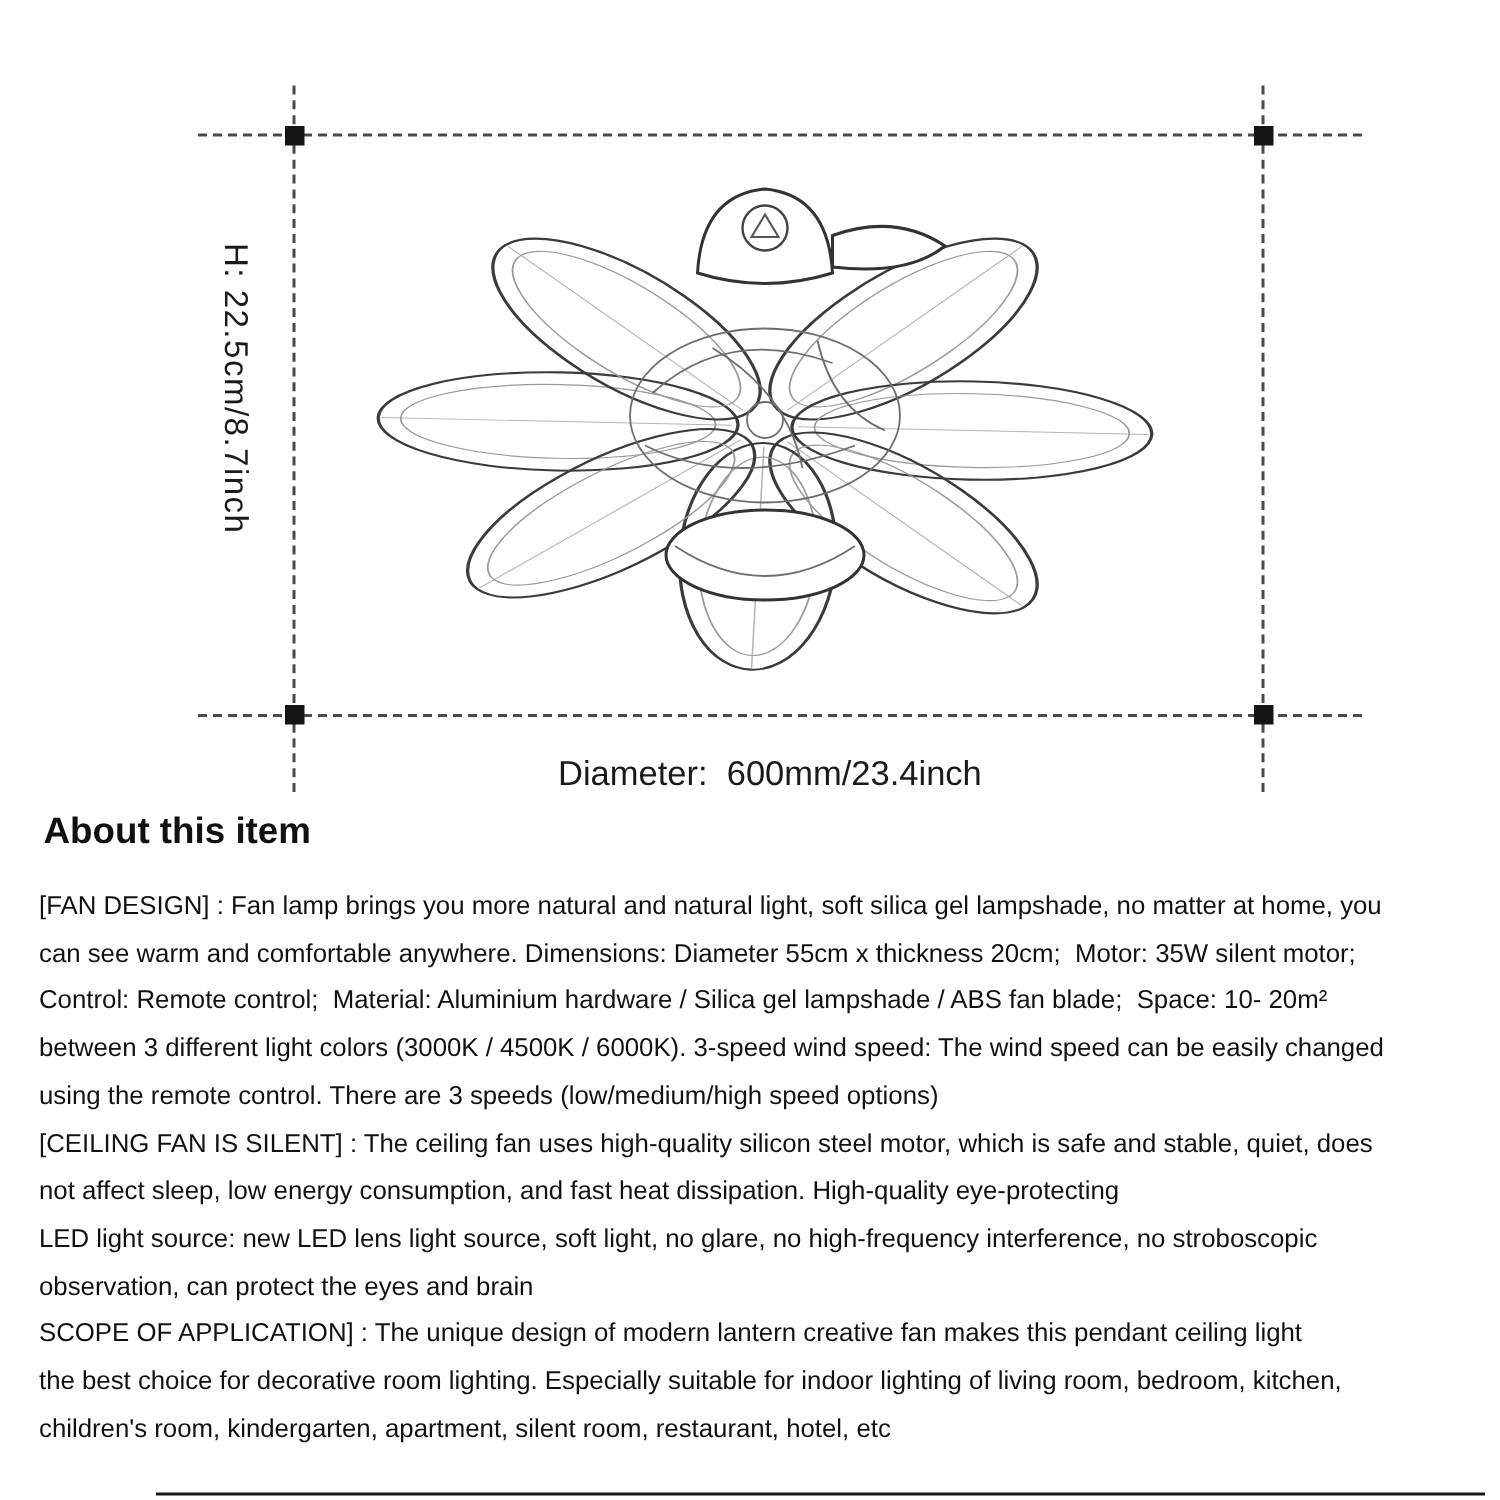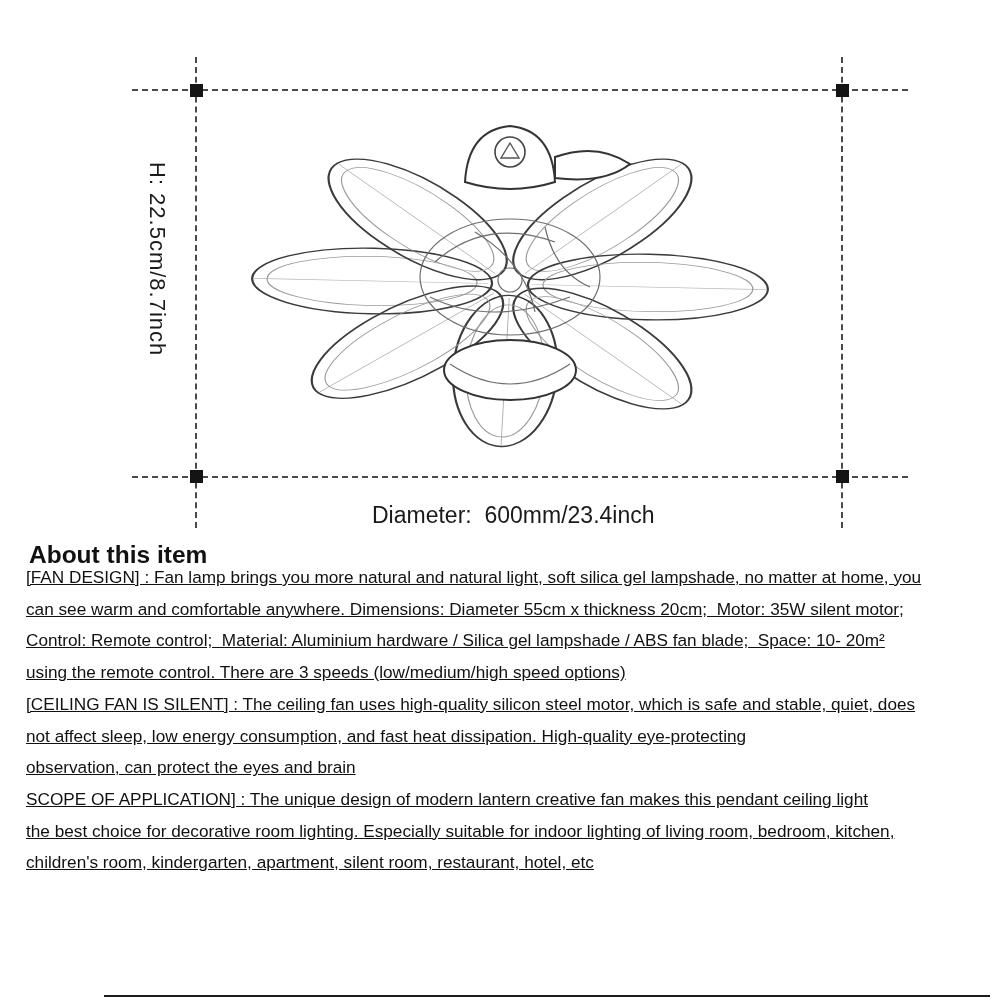--- a/index.html
+++ b/index.html
@@ -21,21 +21,21 @@
   .fan-svg{position:absolute;left:225px;top:112px;width:570px;height:365px;}
   .petal-outer{stroke:#3b3b3b;stroke-width:2.2;fill:none;}
   .petal-inner{stroke:#9a9a9a;stroke-width:1.2;fill:none;}
   .spoke{stroke:#b4b4b4;stroke-width:1;}
   .sketch{stroke:#6e6e6e;stroke-width:1.2;fill:none;}
   .solid-part{fill:#ffffff;stroke:#333;stroke-width:2;}
   
   .about-title{
     position:absolute;left:29px;top:541px;font-size:24.5px;font-weight:bold;color:#111;
   }
-  .about-body{position:absolute;left:26px;top:562px;text-decoration:underline;}
+  .about-body{position:absolute;left:26px;top:588px;}
   .desc-line{
     font-size:17.2px;line-height:31.7px;white-space:pre;color:#111;
   }
   .bottom-divider{position:absolute;left:104px;top:995px;width:886px;height:2px;background:#1a1a1a;}
 </style>
 </head>
 <body>
 
 <div class="abs" style="left:0;top:0;width:1000px;height:540px;">
 
@@ -114,22 +114,24 @@
     </g>
   </svg>
 </div>
 
 <div class="about-title">About this item</div>
 
 <div class="about-body">
   <div class="desc-line">[FAN DESIGN] : Fan lamp brings you more natural and natural light, soft silica gel lampshade, no matter at home, you</div>
   <div class="desc-line">can see warm and comfortable anywhere. Dimensions: Diameter 55cm x thickness 20cm;  Motor: 35W silent motor;</div>
   <div class="desc-line">Control: Remote control;  Material: Aluminium hardware / Silica gel lampshade / ABS fan blade;  Space: 10- 20m²</div>
+  <div class="desc-line">between 3 different light colors (3000K / 4500K / 6000K). 3-speed wind speed: The wind speed can be easily changed</div>
   <div class="desc-line">using the remote control. There are 3 speeds (low/medium/high speed options)</div>
   <div class="desc-line">[CEILING FAN IS SILENT] : The ceiling fan uses high-quality silicon steel motor, which is safe and stable, quiet, does</div>
   <div class="desc-line">not affect sleep, low energy consumption, and fast heat dissipation. High-quality eye-protecting</div>
+  <div class="desc-line">LED light source: new LED lens light source, soft light, no glare, no high-frequency interference, no stroboscopic</div>
   <div class="desc-line">observation, can protect the eyes and brain</div>
   <div class="desc-line">SCOPE OF APPLICATION] : The unique design of modern lantern creative fan makes this pendant ceiling light</div>
   <div class="desc-line">the best choice for decorative room lighting. Especially suitable for indoor lighting of living room, bedroom, kitchen,</div>
   <div class="desc-line">children's room, kindergarten, apartment, silent room, restaurant, hotel, etc</div>
 </div>
 
 <div class="bottom-divider"></div>
 
 </body></html>

